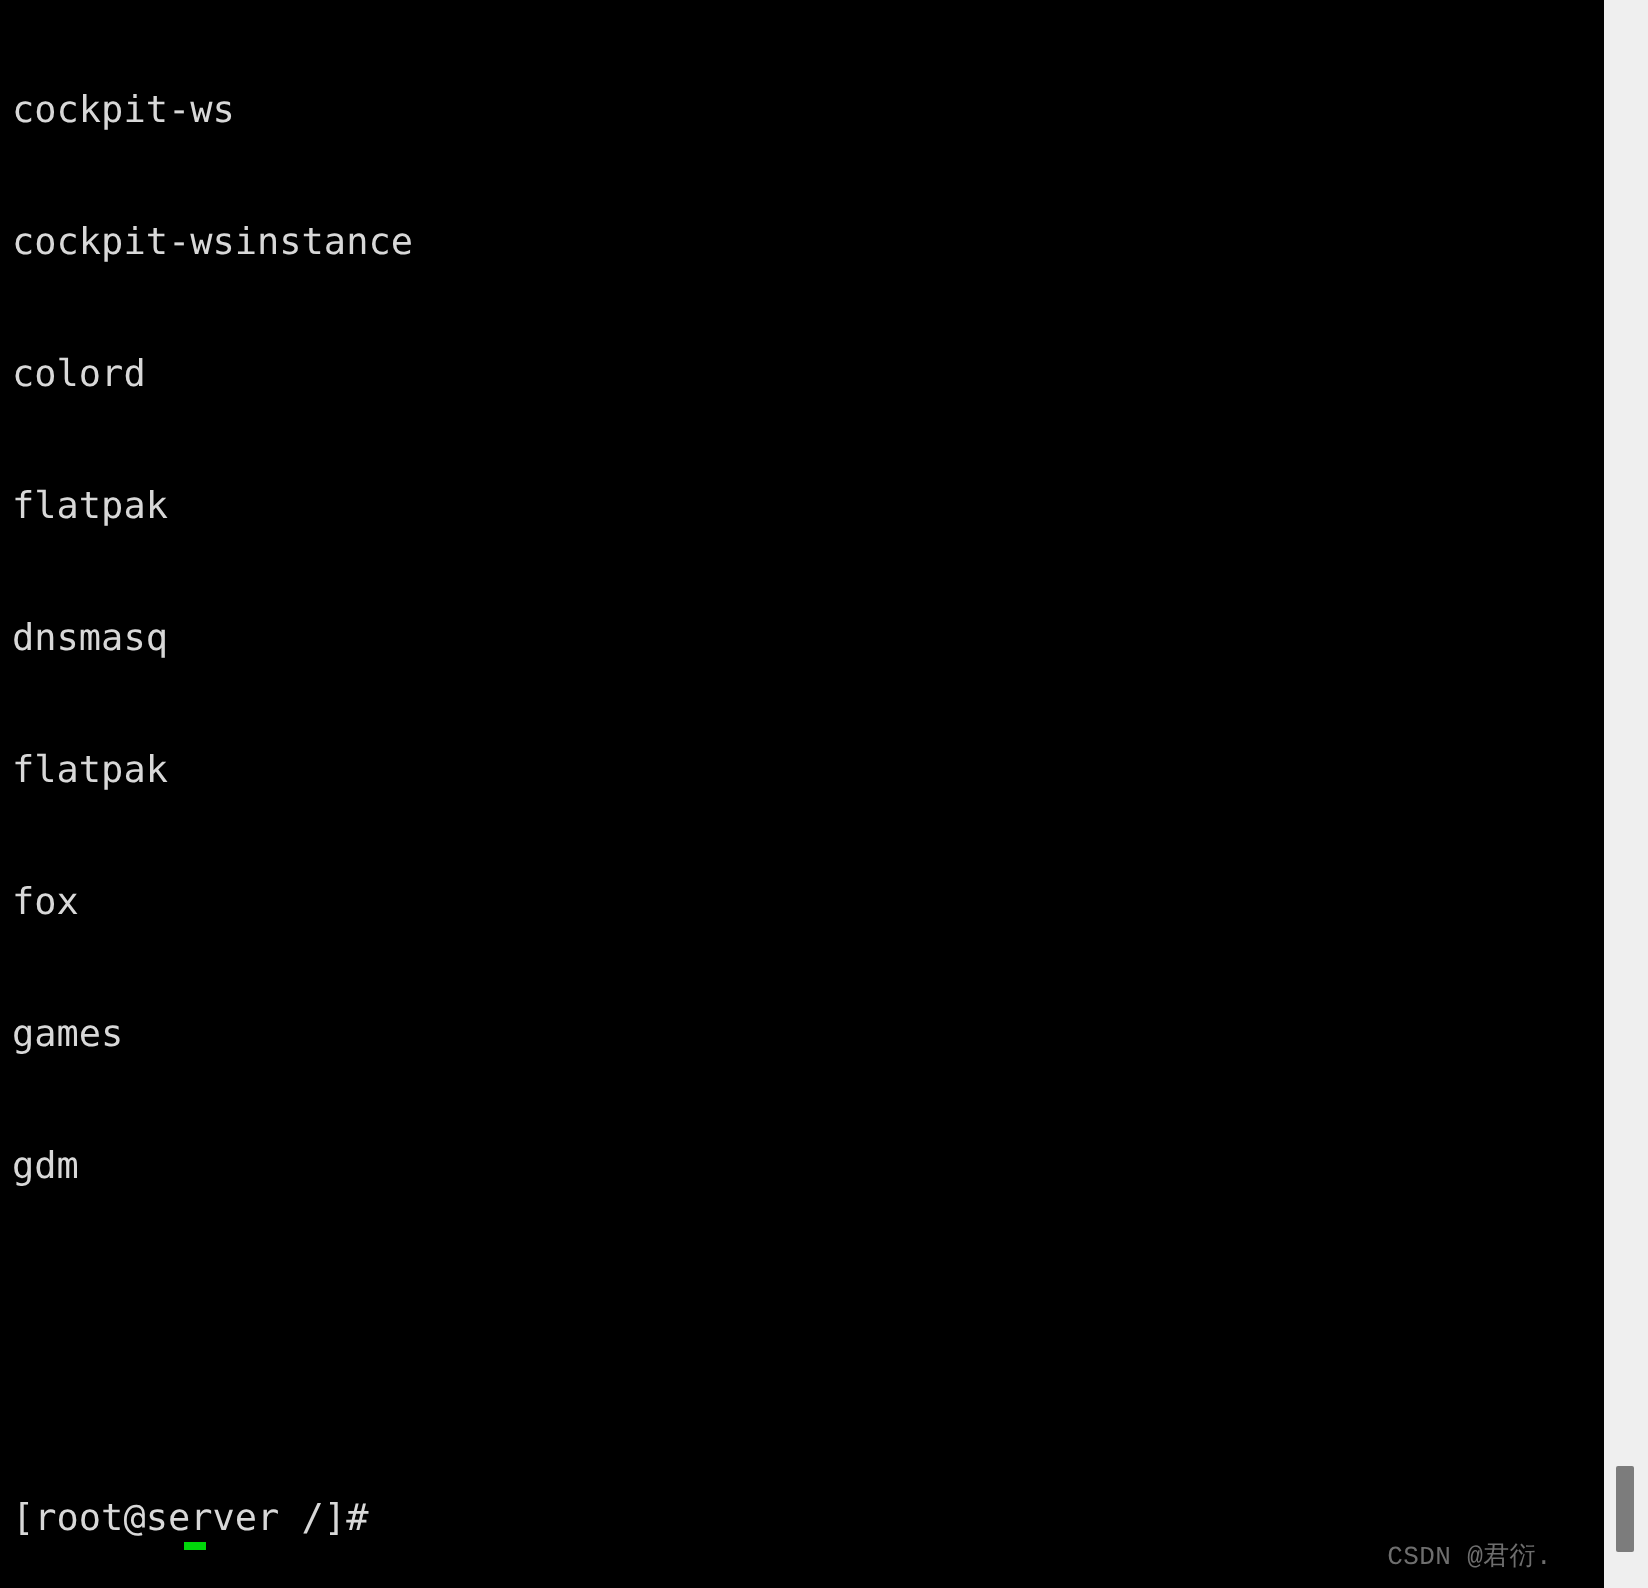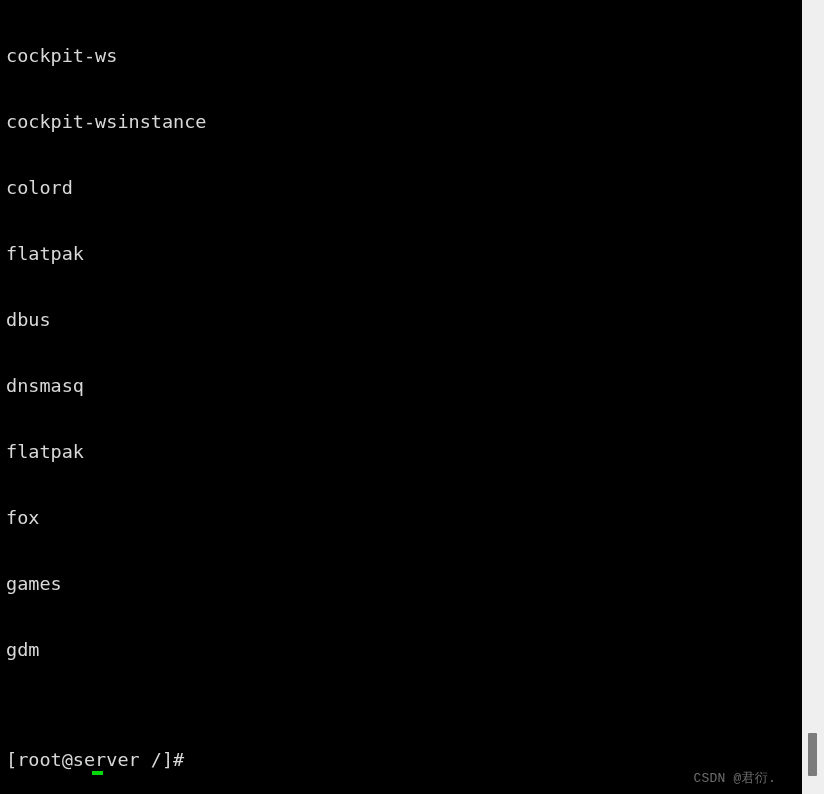--- a/index.html
+++ b/index.html
@@ -108,21 +108,20 @@
 
 <div id="terminal-window">
 
   <div id="terminal-screen">
 
     <div id="terminal-output">
       <div class="term-line">cockpit-ws</div>
       <div class="term-line">cockpit-wsinstance</div>
       <div class="term-line">colord</div>
       <div class="term-line">flatpak</div>
-      <div class="term-line">dbus</div>
       <div class="term-line">dnsmasq</div>
       <div class="term-line">flatpak</div>
       <div class="term-line">fox</div>
       <div class="term-line">games</div>
       <div class="term-line">gdm</div>
       
       
       
       
       

